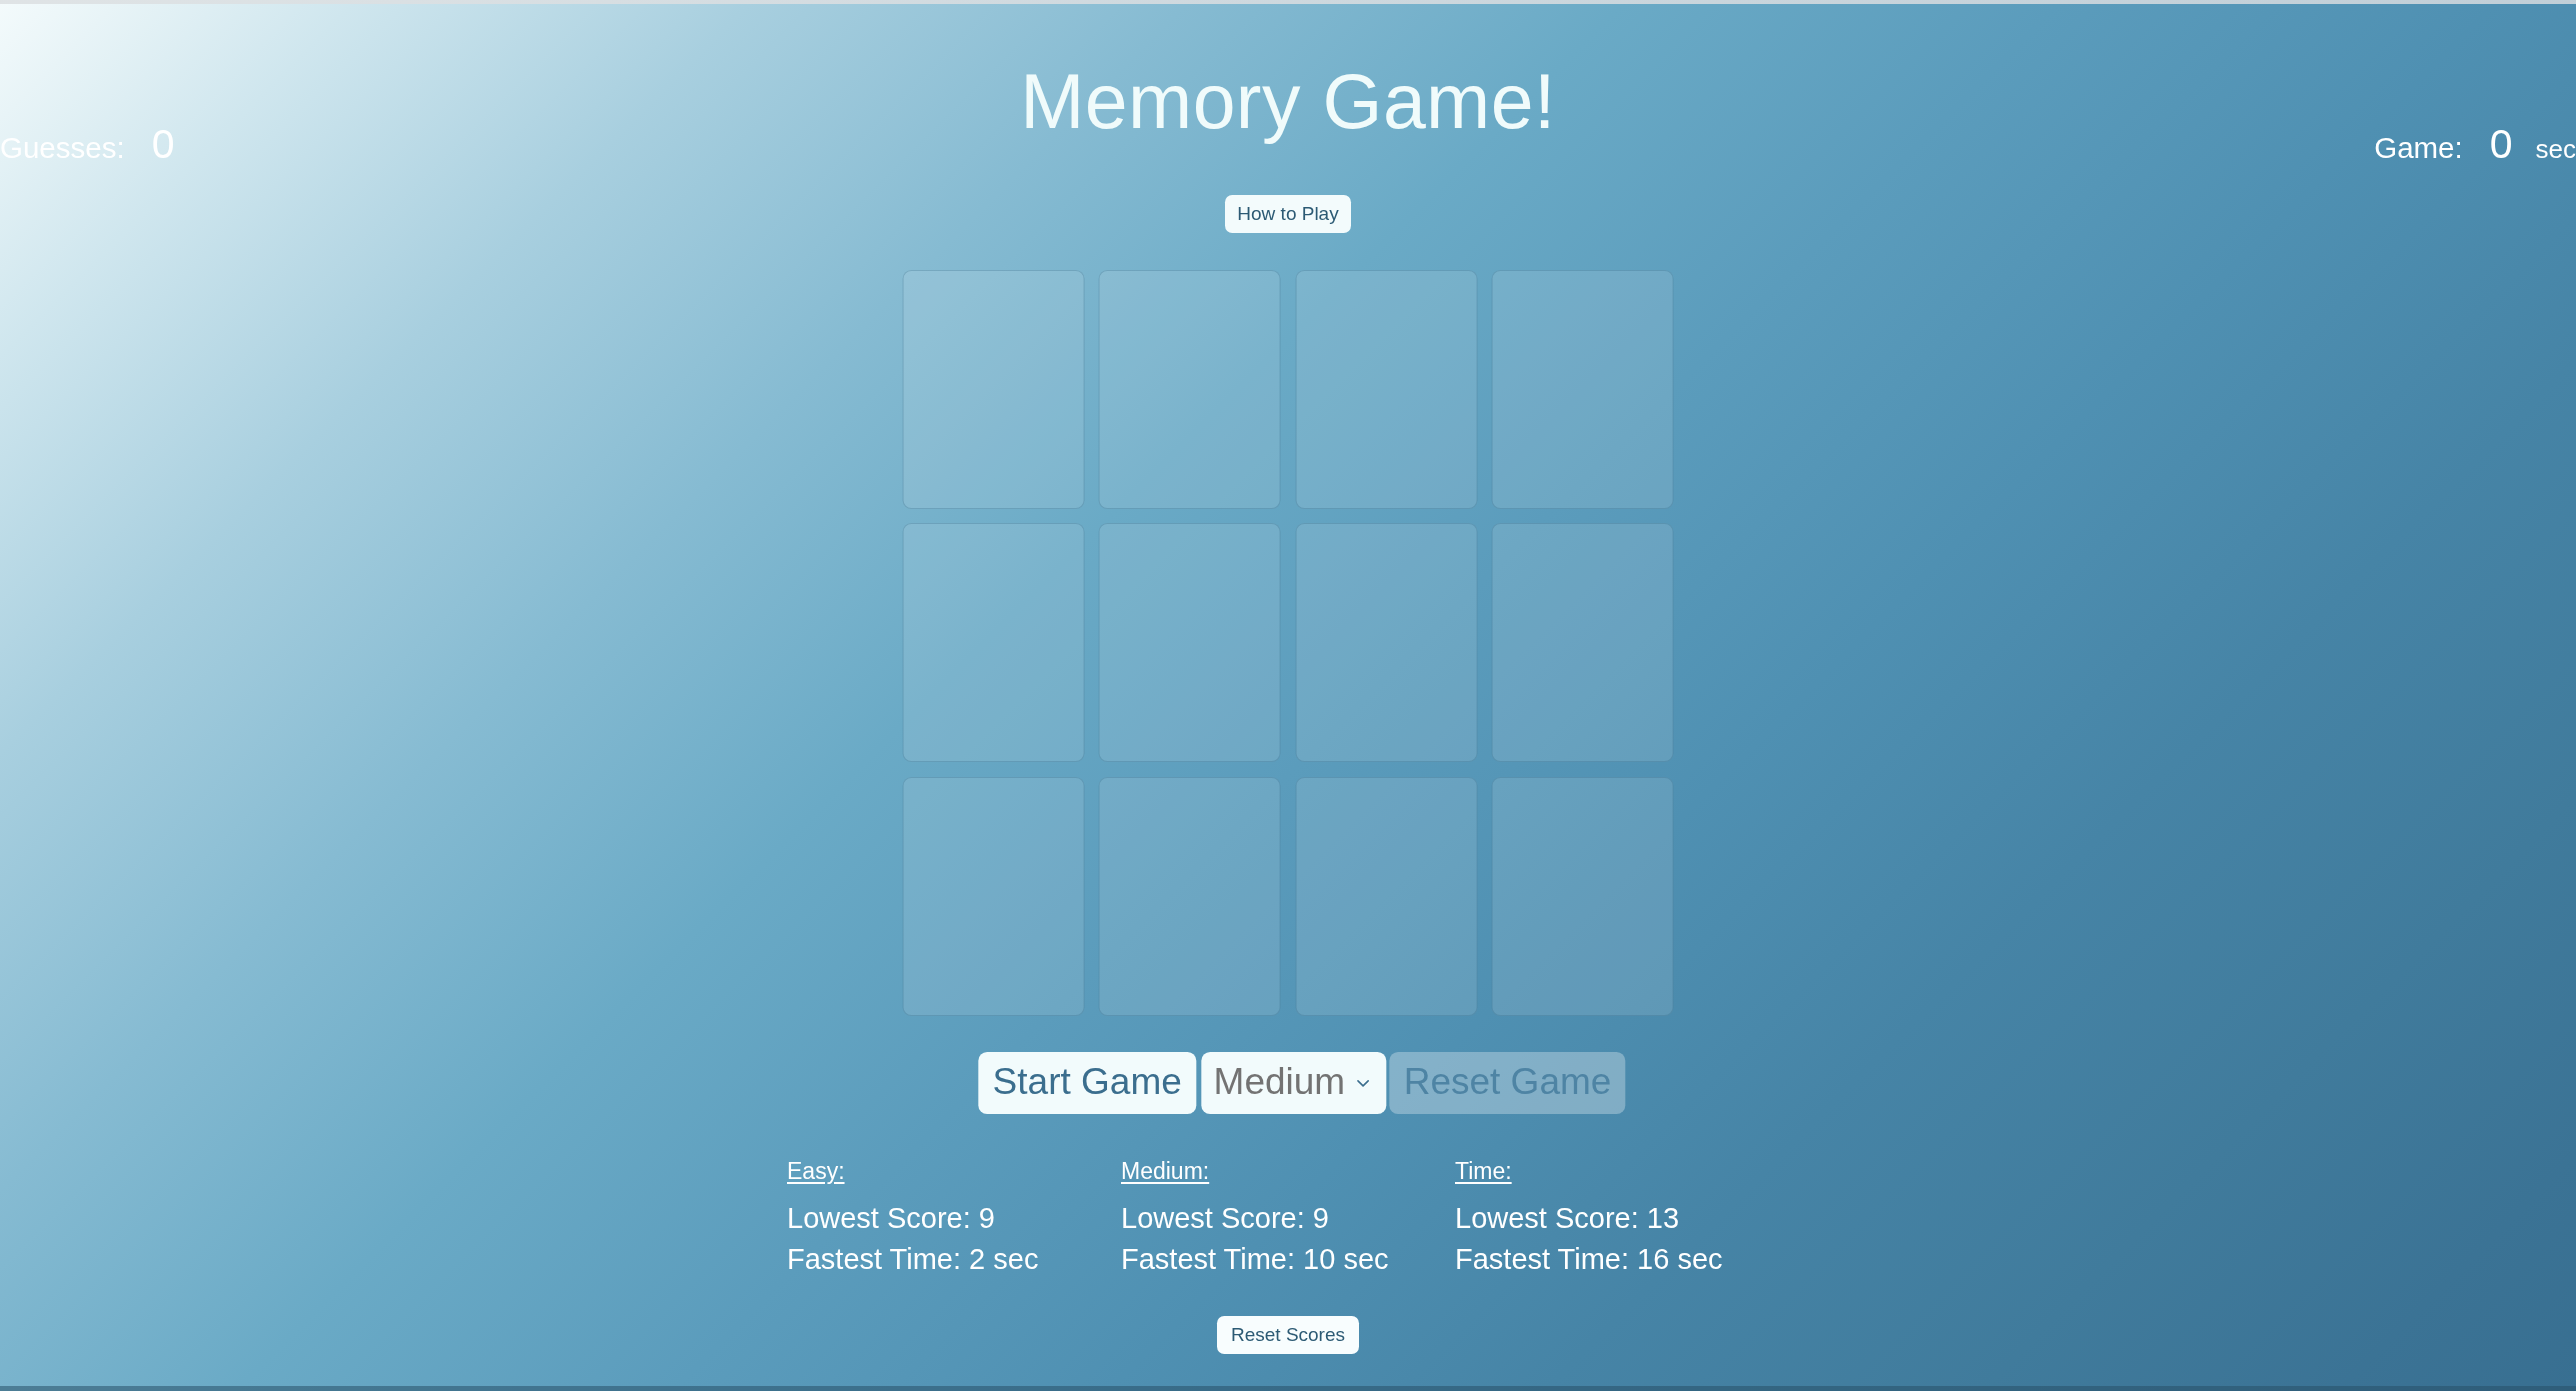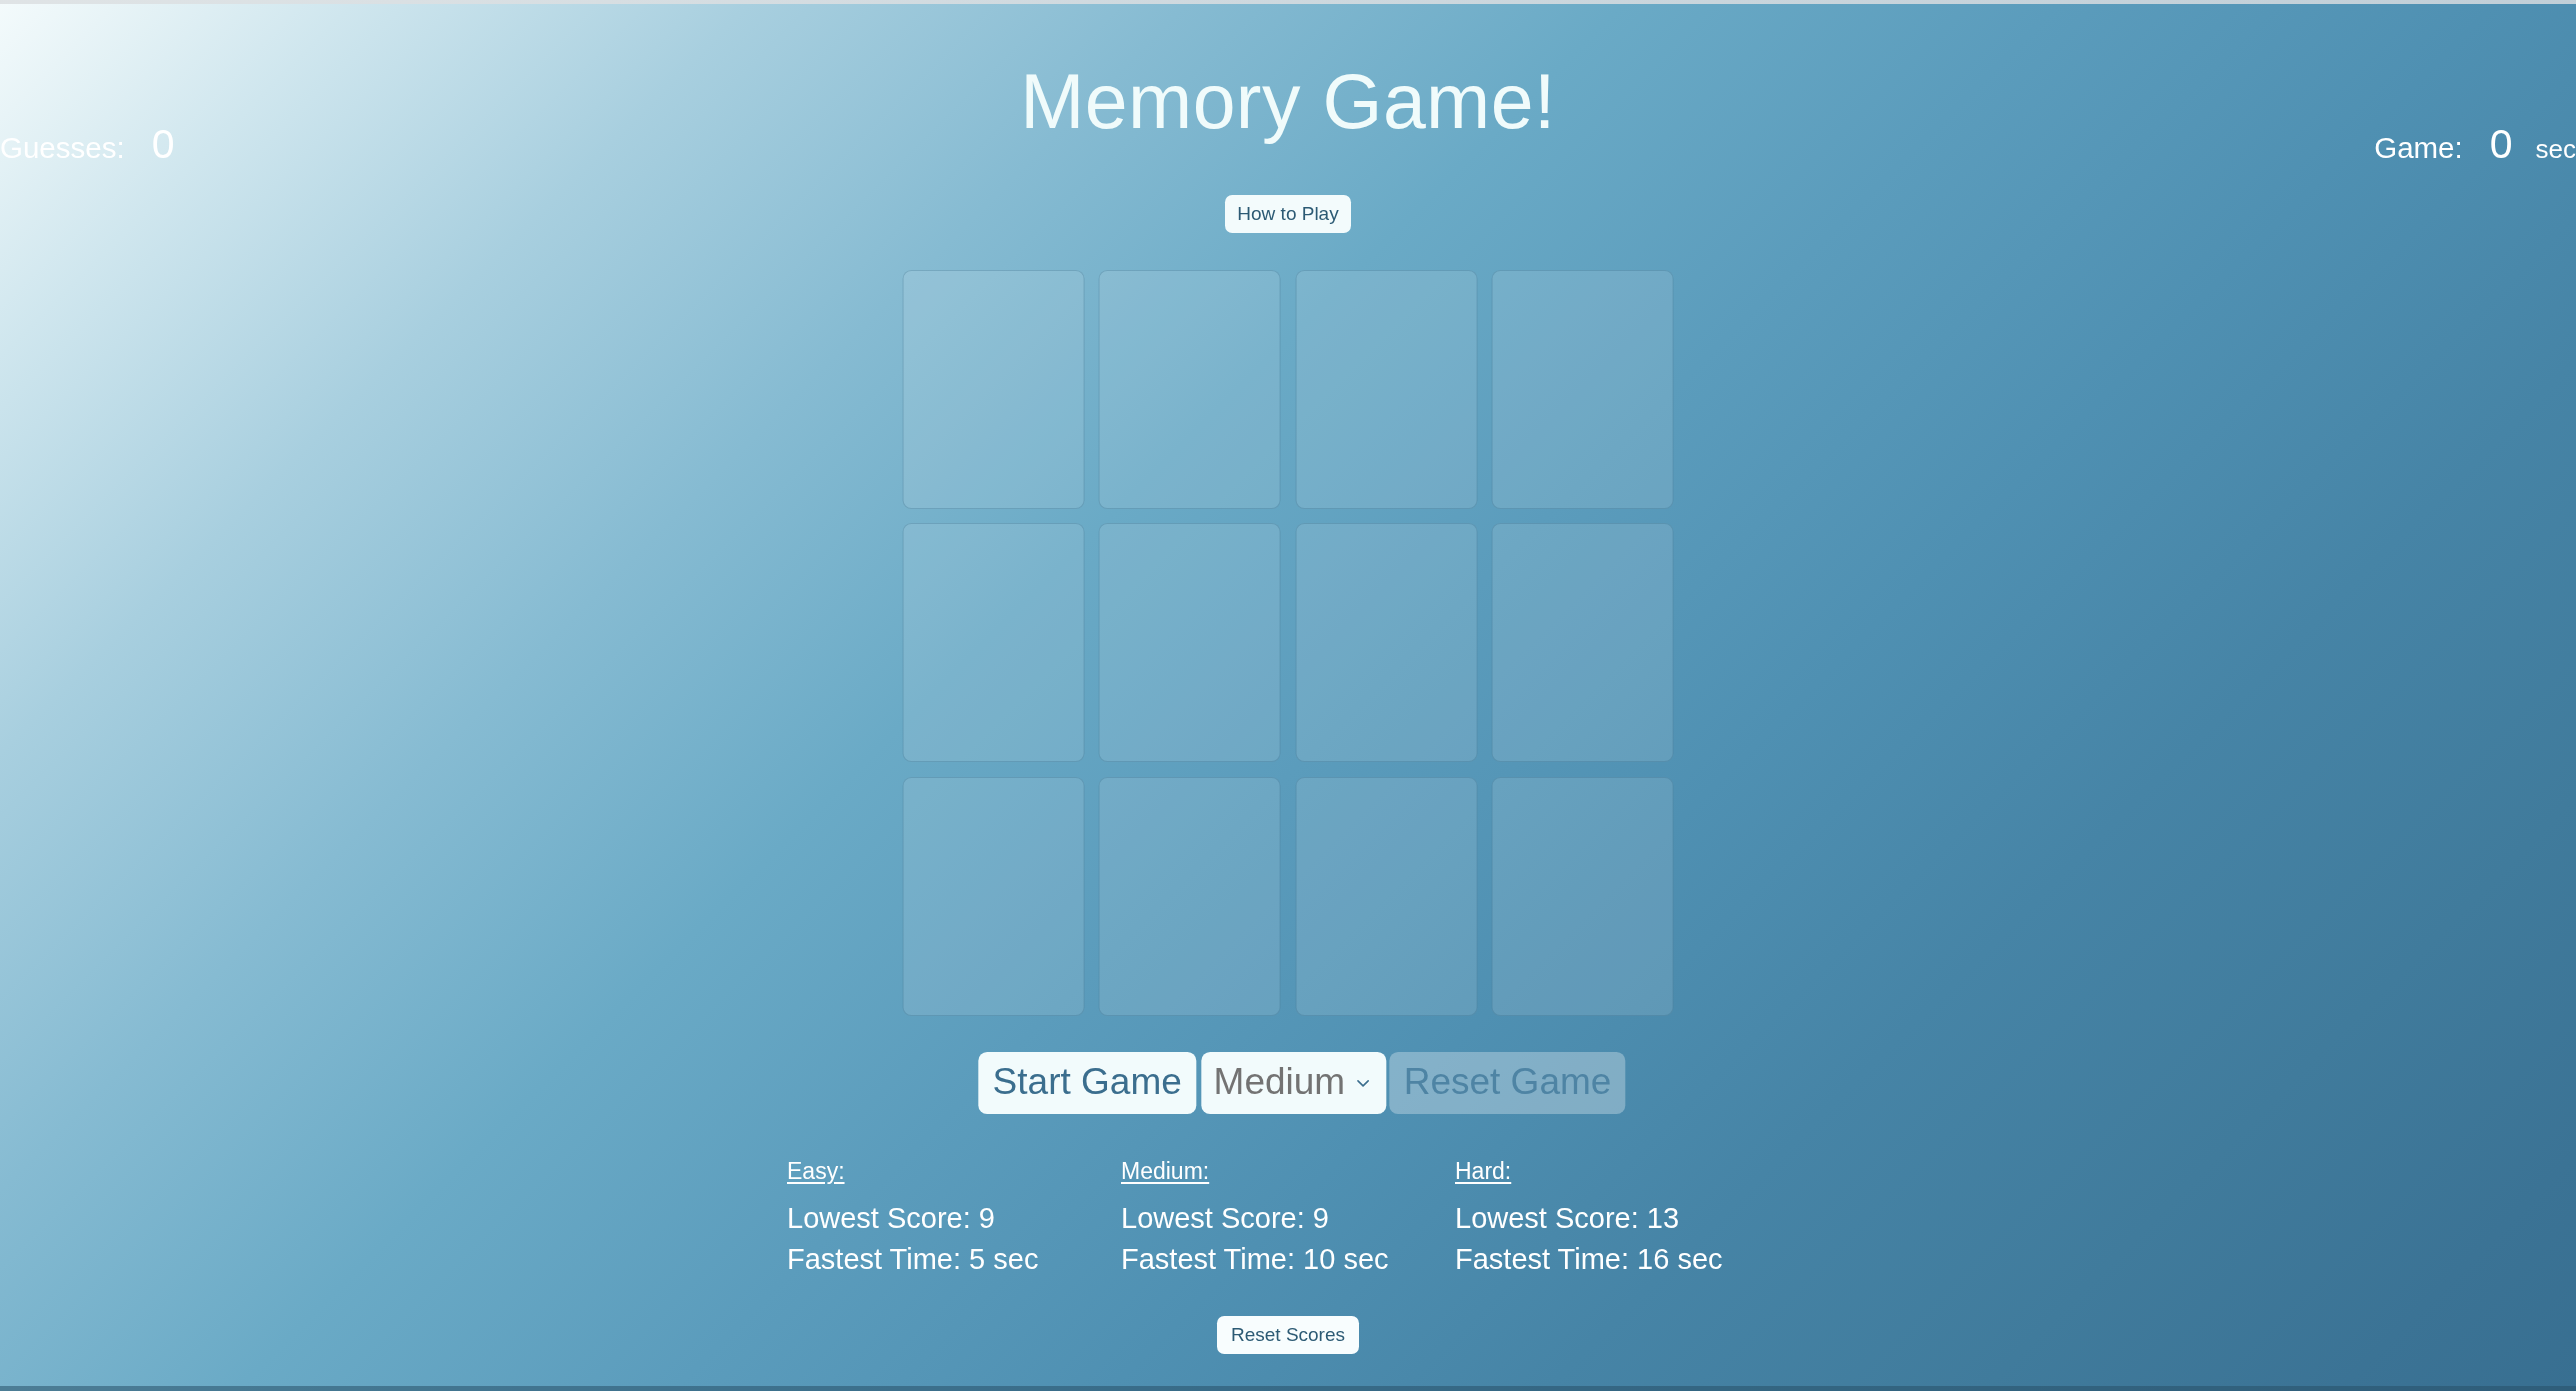--- a/index.html
+++ b/index.html
@@ -339,29 +339,29 @@
       </span>
     </div>
 
     <button class="btn-reset-game" disabled="">Reset Game</button>
   </div>
 
   <div class="scores">
     <div class="score-col">
       <div class="score-head">Easy:</div>
       <div class="score-line">Lowest Score: 9</div>
-      <div class="score-line">Fastest Time: 5 sec</div>
+      <div class="score-line">Fastest Time: 2 sec</div>
     </div>
     <div class="score-col">
       <div class="score-head">Medium:</div>
       <div class="score-line">Lowest Score: 9</div>
       <div class="score-line">Fastest Time: 10 sec</div>
     </div>
     <div class="score-col">
-      <div class="score-head">Hard:</div>
+      <div class="score-head">Time:</div>
       <div class="score-line">Lowest Score: 13</div>
       <div class="score-line">Fastest Time: 16 sec</div>
     </div>
   </div>
 
   <div class="reset-scores-wrap">
     <button class="reset-scores-btn">Reset Scores</button>
   </div>
 
   <div class="bottom-hairline"></div>

